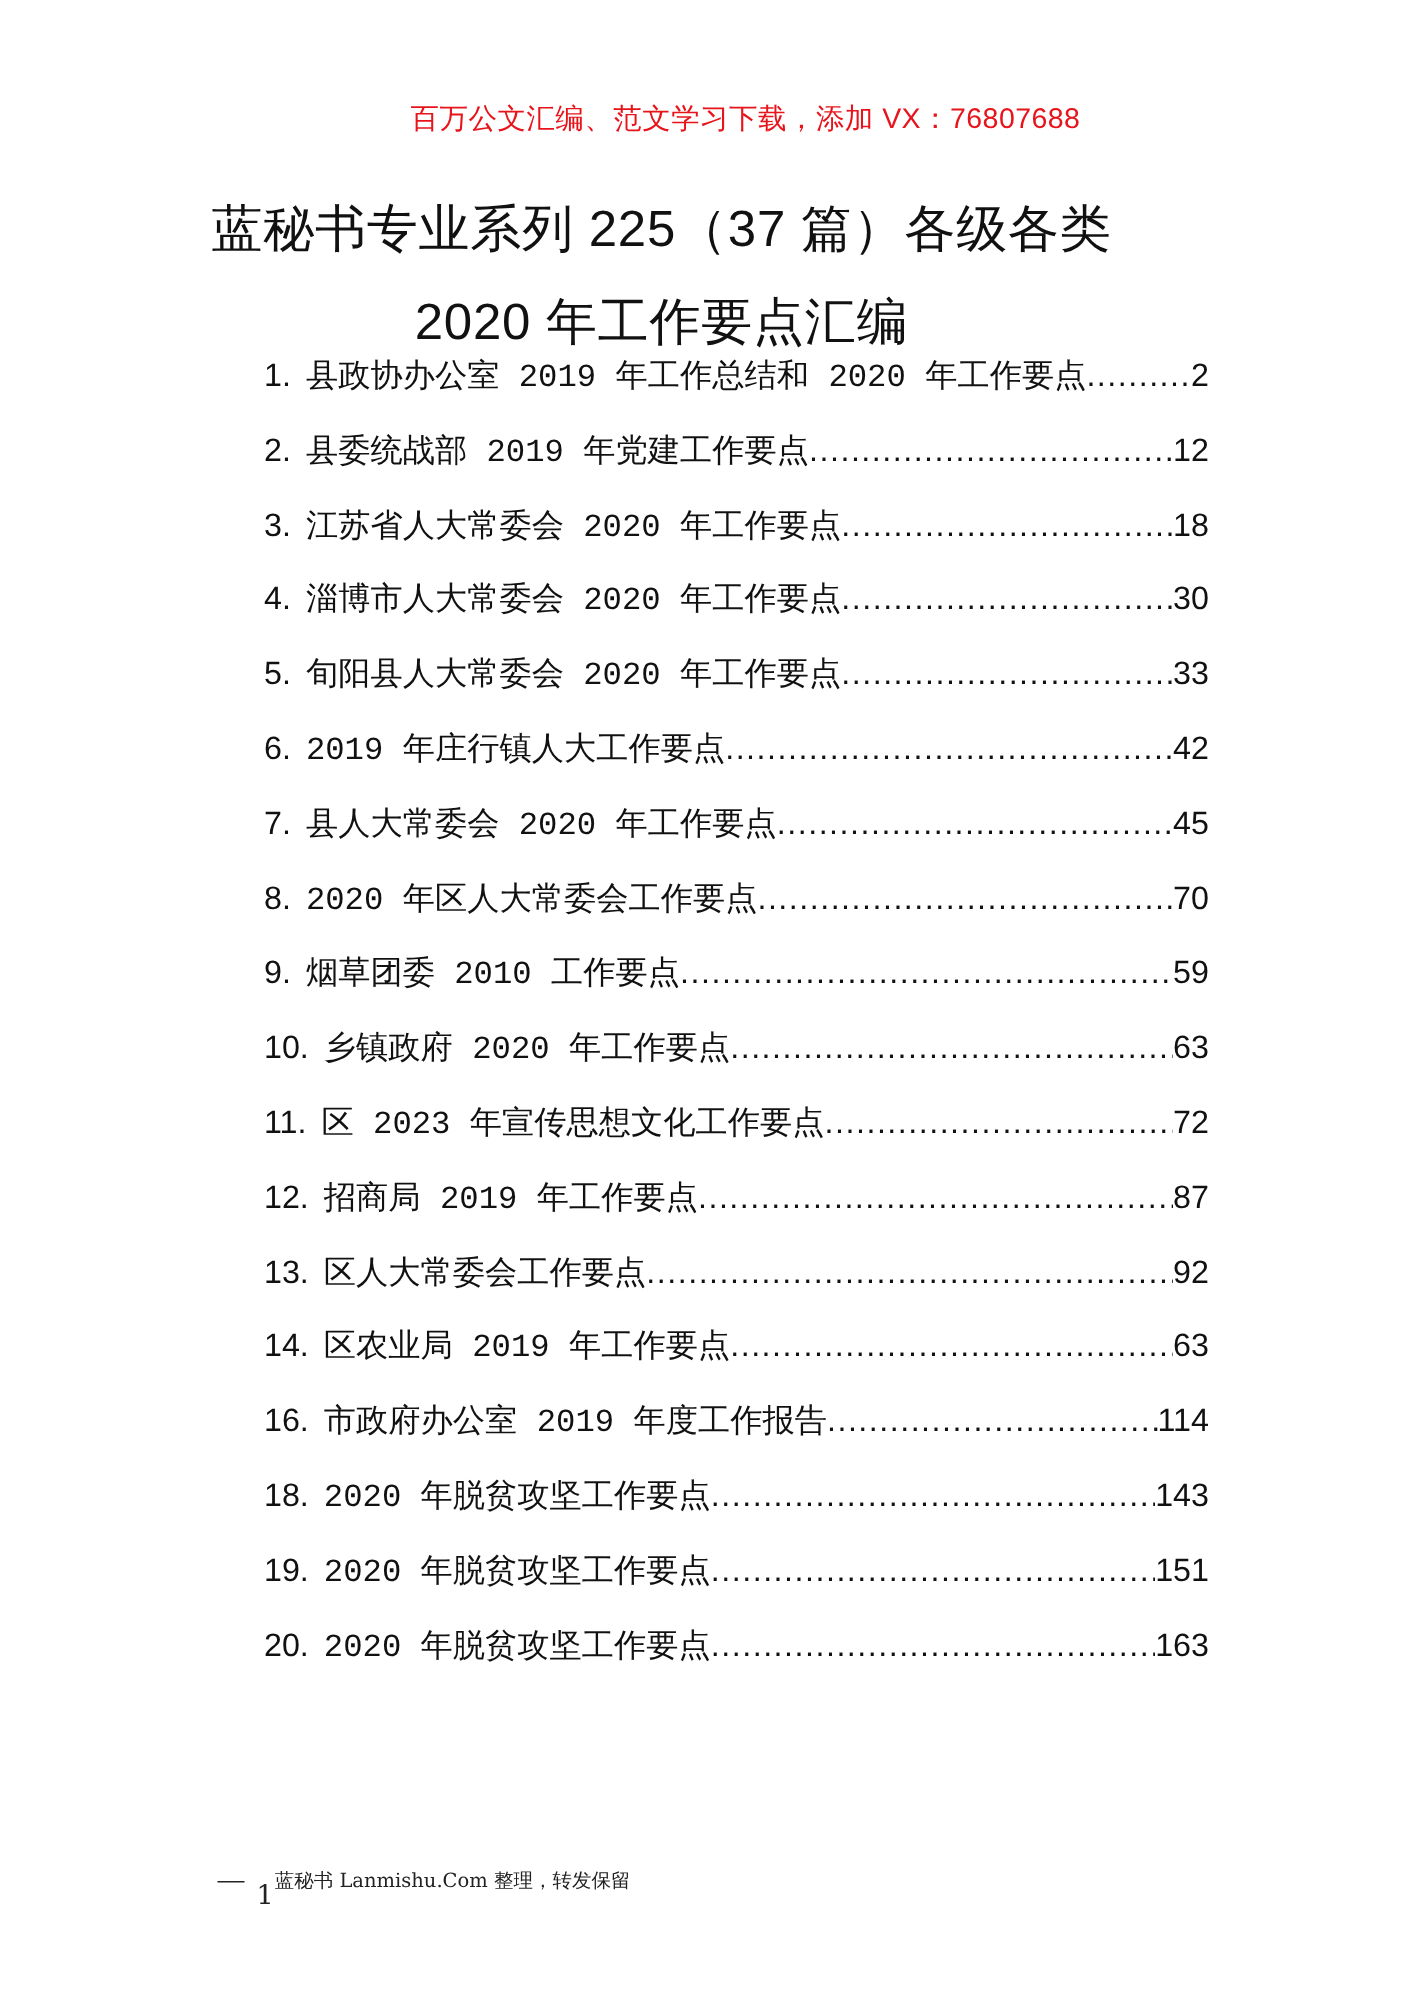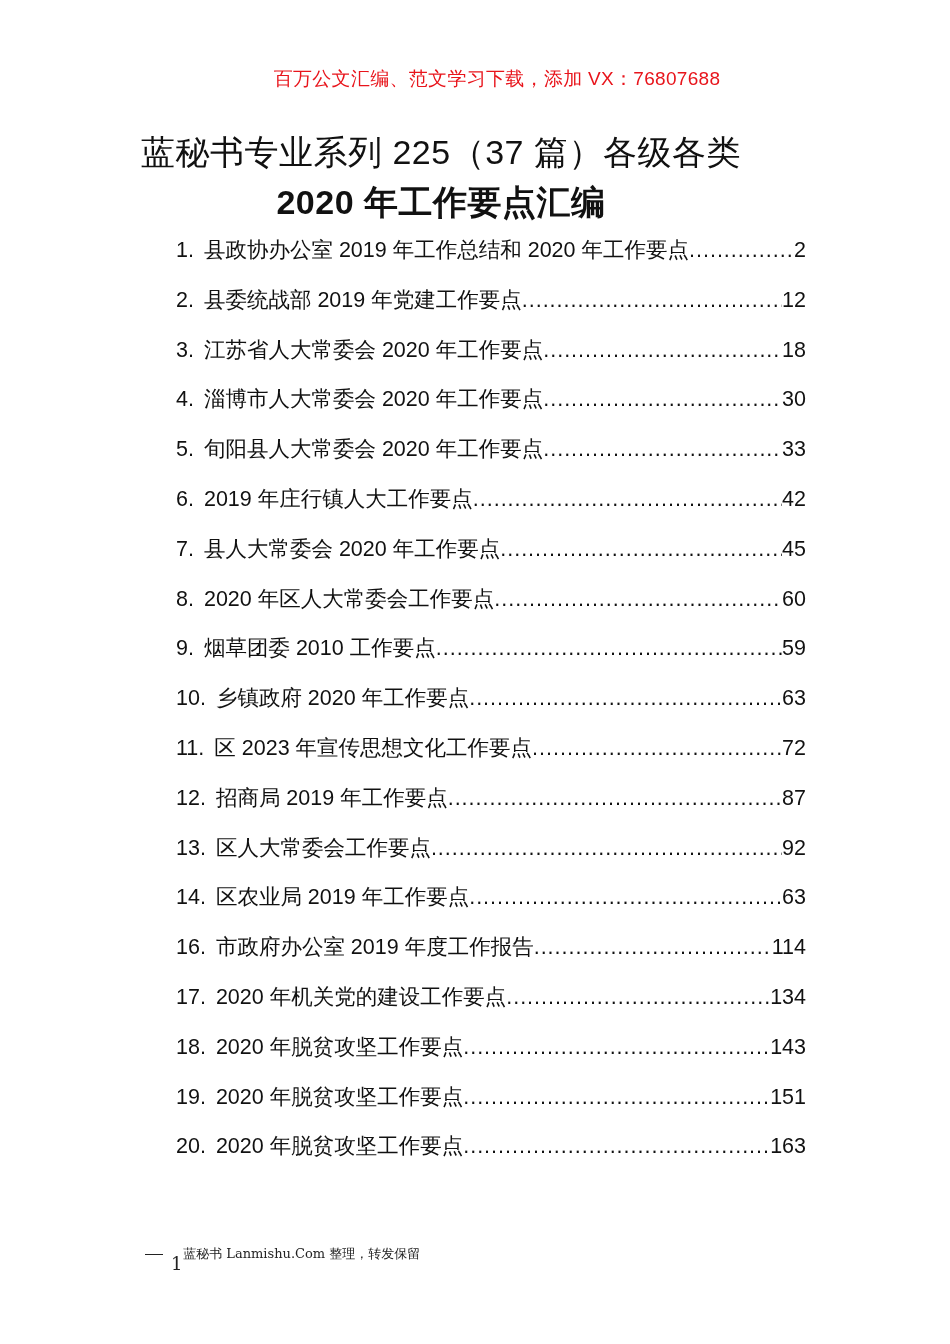--- a/index.html
+++ b/index.html
@@ -3,26 +3,26 @@
 <meta charset="utf-8">
 <style>
   html, body { margin: 0; padding: 0; background: #ffffff; }
   body { width: 950px; height: 1344px; position: relative; overflow: hidden;
          font-family: "Liberation Sans", "DejaVu Sans", sans-serif; color: #111; }
   .banner { position: absolute; top: 66px; left: 0; width: 950px; text-align: center;
             color: #e8141b; font-size: 19px; letter-spacing: 0.3px; margin-left: 22px; }
   .title { position: absolute; left: 0; width: 882px; text-align: center;
            font-size: 34px; color: #111; letter-spacing: 0.5px; }
   .title.l1 { top: 130px; }
-  .title.l2 { top: 180px; font-weight: bold; }
+  .title.l2 { top: 192px; }
   .toc { position: absolute; top: 228px; left: 176px; width: 630px; }
   .toc-row { display: flex; align-items: baseline; height: 49.8px; line-height: 44px;
              font-size: 21.5px; color: #111; }
   .toc-num { flex: 0 0 auto; padding-right: 10px; }
-  .toc-title { flex: 0 0 auto; white-space: nowrap; }
+  .toc-title { flex: 0 0 auto; white-space: nowrap; font-family: Liberation Mono, monospace; }
   .toc-leader { flex: 1 1 auto; overflow: hidden; white-space: nowrap; letter-spacing: 1px;
                 color: #111; }
   .toc-leader::before { content: "........................................................................................................................................................................"; }
   .toc-page { flex: 0 0 auto; }
   .footer { position: absolute; top: 1245px; left: 145px; font-size: 13px; color: #222;
             font-family: "DejaVu Serif", serif; }
   .footer .dash { display: inline-block; width: 18px; border-bottom: 1.5px solid #222;
                   vertical-align: middle; margin-right: 8px; }
   .footer .pg { position: absolute; left: 26px; top: 8px; font-size: 18px; }
   .footer .txt { position: relative; left: 8px; }
@@ -75,21 +75,21 @@
     <div class="toc-row">
       <span class="toc-num">7.</span>
       <span class="toc-title">县人大常委会 2020 年工作要点</span>
       <span class="toc-leader"></span>
       <span class="toc-page">45</span>
     </div>
     <div class="toc-row">
       <span class="toc-num">8.</span>
       <span class="toc-title">2020 年区人大常委会工作要点</span>
       <span class="toc-leader"></span>
-      <span class="toc-page">60</span>
+      <span class="toc-page">70</span>
     </div>
     <div class="toc-row">
       <span class="toc-num">9.</span>
       <span class="toc-title">烟草团委 2010 工作要点</span>
       <span class="toc-leader"></span>
       <span class="toc-page">59</span>
     </div>
     <div class="toc-row">
       <span class="toc-num">10.</span>
       <span class="toc-title">乡镇政府 2020 年工作要点</span>
@@ -120,26 +120,20 @@
       <span class="toc-leader"></span>
       <span class="toc-page">63</span>
     </div>
     <div class="toc-row">
       <span class="toc-num">16.</span>
       <span class="toc-title">市政府办公室 2019 年度工作报告</span>
       <span class="toc-leader"></span>
       <span class="toc-page">114</span>
     </div>
     <div class="toc-row">
-      <span class="toc-num">17.</span>
-      <span class="toc-title">2020 年机关党的建设工作要点</span>
-      <span class="toc-leader"></span>
-      <span class="toc-page">134</span>
-    </div>
-    <div class="toc-row">
       <span class="toc-num">18.</span>
       <span class="toc-title">2020 年脱贫攻坚工作要点</span>
       <span class="toc-leader"></span>
       <span class="toc-page">143</span>
     </div>
     <div class="toc-row">
       <span class="toc-num">19.</span>
       <span class="toc-title">2020 年脱贫攻坚工作要点</span>
       <span class="toc-leader"></span>
       <span class="toc-page">151</span>

